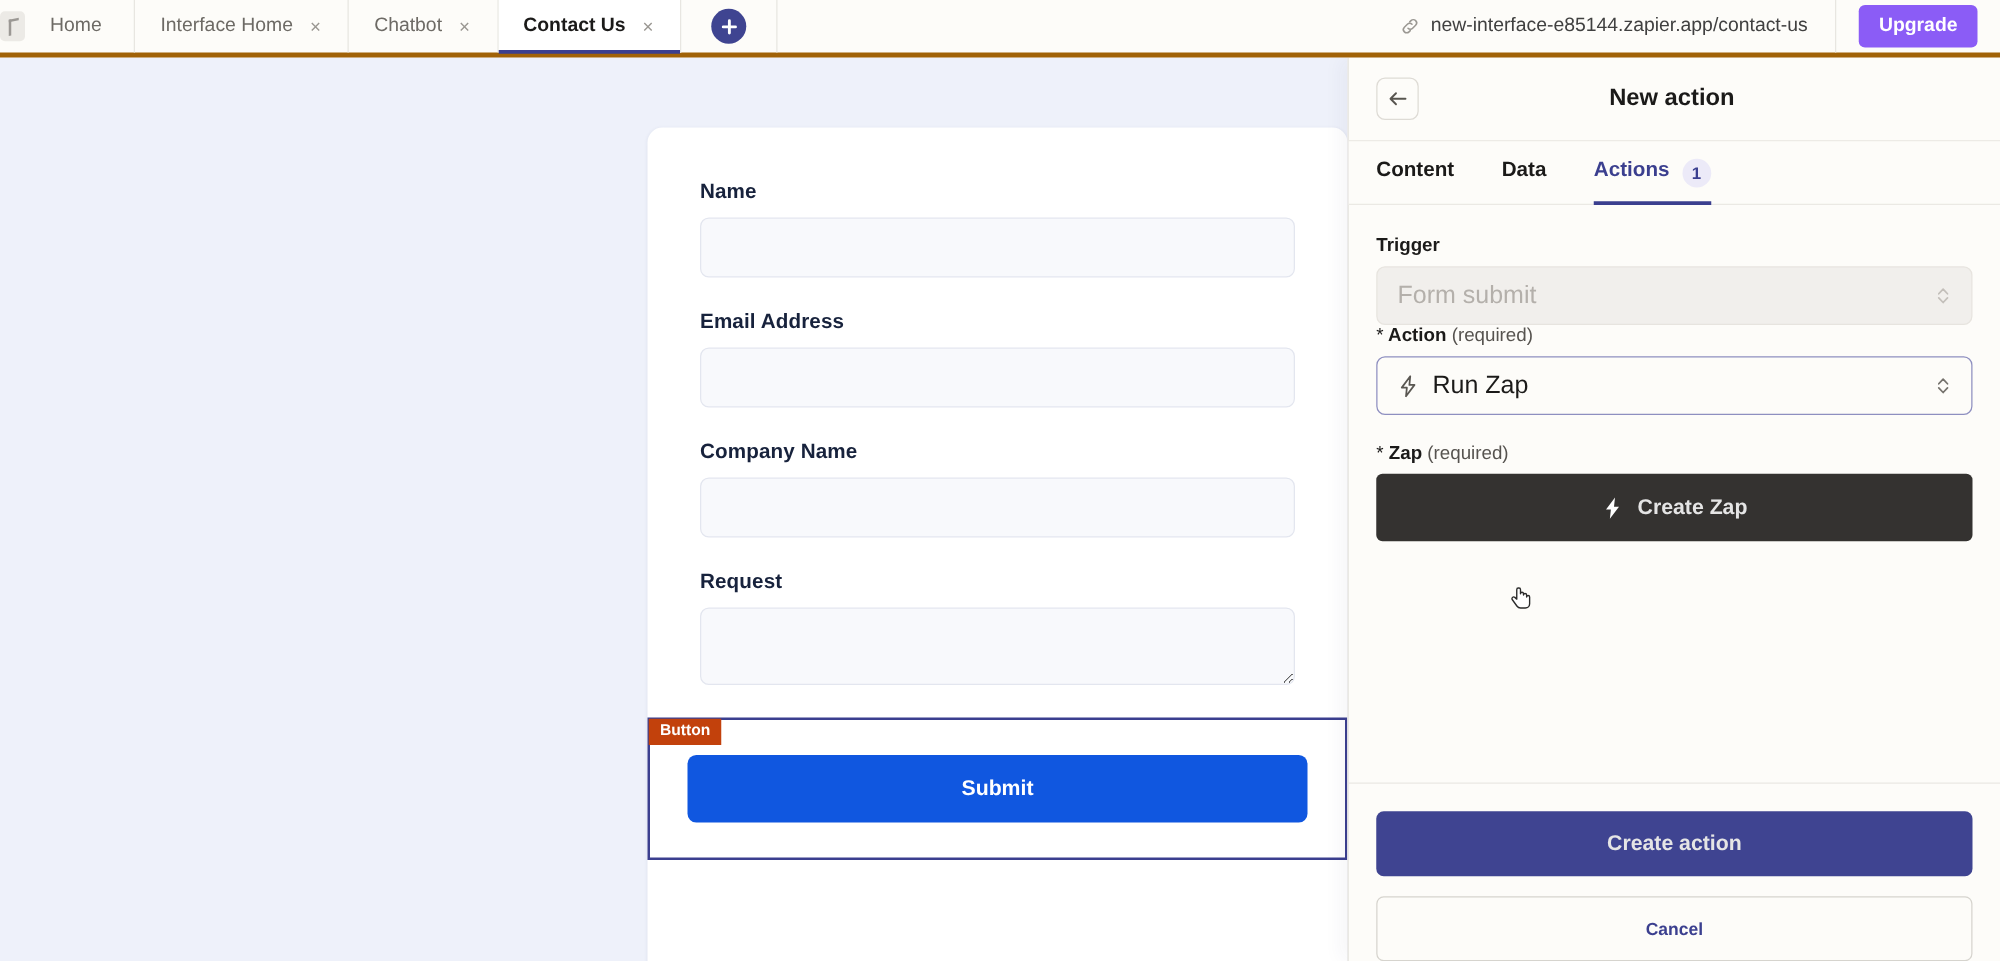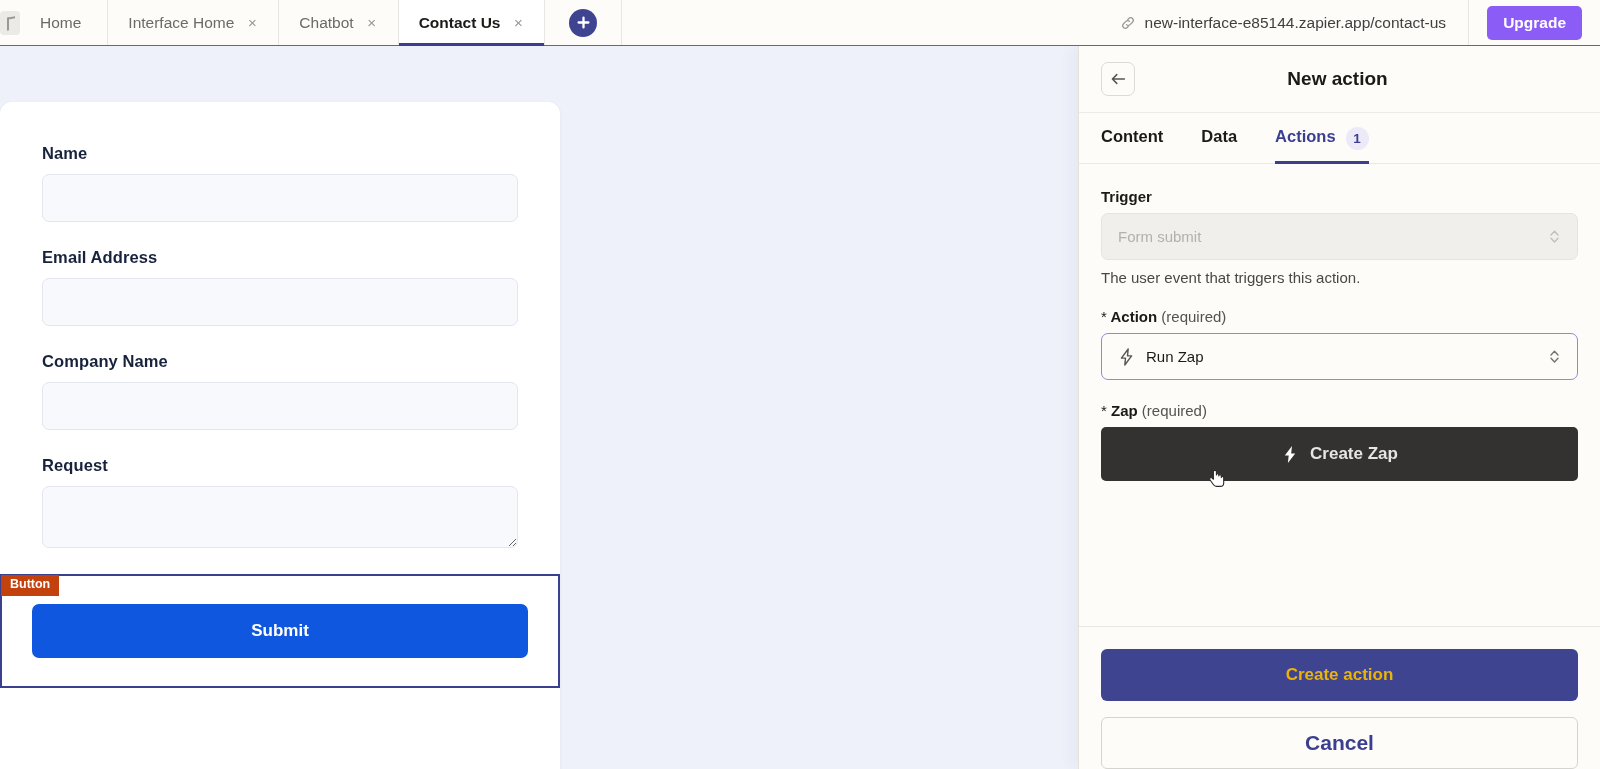--- a/index.html
+++ b/index.html
@@ -8,21 +8,21 @@
     font-family: "Liberation Sans", sans-serif;
     background: #eef1fa;
     overflow: hidden;
   }
   .app { position: relative; width: 1600px; height: 769px; display: flex; flex-direction: column; }
 
   
   .topbar {
     height: 46px; min-height: 46px;
     background: #fdfcf9;
-    border-bottom: 1px solid #a16207;
+    border-bottom: 4px solid #a16207;
     display: flex; align-items: stretch;
     position: relative; z-index: 30;
   }
   .home-stub {
     width: 14px; display: flex; align-items: center; justify-content: flex-end;
     padding-right: 2px;
   }
   .home-stub .stub-box {
     width: 20px; height: 24px; background: #eceae6; border-radius: 4px;
     position: relative; margin-right: -8px;
@@ -74,21 +74,21 @@
     border: none; border-radius: 5px; padding: 8px 16px; cursor: pointer;
     font-family: "Liberation Sans", sans-serif;
   }
 
   
   .body { flex: 1; display: flex; position: relative; min-height: 0; }
 
   
   .canvas {
     flex: 1; background: #eef1fa; position: relative; overflow: hidden;
-    display: flex; justify-content: flex-start;
+    display: flex; justify-content: flex-end;
   }
   .form-card {
     width: 560px; margin-top: 56px; background: #ffffff;
     border-radius: 12px; box-shadow: 0 1px 3px rgba(30,40,80,.07);
     padding: 42px 42px 0 42px;
     height: 682px;
   }
   .field { margin-bottom: 26px; }
   .field:last-of-type { margin-bottom: 10px; }
   .field-label {
@@ -176,21 +176,21 @@
   .panel-body { padding: 24px 22px 0 22px; flex: 1; overflow: hidden; }
   .p-label {
     font-size: 15px; font-weight: 700; color: #1b1a19; margin-bottom: 8px;
     display: block;
   }
   .p-label .req { font-weight: 400; color: #56534f; }
   .p-label .star { font-weight: 400; }
   .select-box {
     width: 100%; height: 47px; border-radius: 7px;
     display: flex; align-items: center; padding: 0 16px;
-    font-size: 15px; position: relative; cursor: pointer;
+    font-size: 20px; position: relative; cursor: pointer;
   }
   .select-box.disabled {
     background: #f1efec; border: 1px solid #e7e4df; color: #b4b0ab; cursor: default;
   }
   .select-box.focused {
     background: #fdfcf9; border: 1.5px solid #8e8fc0; color: #1b1a19;
   }
   .select-box .chev { margin-left: auto; display: block; }
   .select-box .bolt { margin-right: 11px; display: block; flex-shrink: 0; }
   .help-text { font-size: 15px; color: #4a4845; margin: 9px 0 22px 0; }
@@ -202,26 +202,26 @@
     font-family: "Liberation Sans", sans-serif;
     position: relative;
   }
   .panel-footer {
     border-top: 1px solid #eae8e3;
     padding: 22px 22px 0 22px;
     margin-top: 22px;
   }
   .primary-btn {
     width: 100%; height: 52px; background: #3f4491; border: none; border-radius: 6px;
-    color: #eab308; font-size: 17px; font-weight: 700; cursor: pointer;
+    color: #e5e5e5; font-size: 17px; font-weight: 700; cursor: pointer;
     font-family: "Liberation Sans", sans-serif; margin-bottom: 16px;
   }
   .ghost-btn {
     width: 100%; height: 52px; background: #fdfcf9; border: 1px solid #d6d4ce;
-    border-radius: 6px; color: #3b3f8f; font-size: 21px; font-weight: 700;
+    border-radius: 6px; color: #3b3f8f; font-size: 14px; font-weight: 700;
     cursor: pointer; font-family: "Liberation Sans", sans-serif;
   }
   .cursor-ptr { position: absolute; pointer-events: none; z-index: 50; }
 </style>
 </head>
 <body>
 
 <div class="app">
 
   <div class="topbar">
@@ -331,21 +331,20 @@
 
       <div class="panel-body">
 
         <label class="p-label">Trigger</label>
         <div class="select-box disabled">
           <span>Form submit</span>
           <svg class="chev" width="13" height="17" viewBox="0 0 13 17">
             <path d="M3 7 6.5 3.3 10 7M3 10.3l3.5 3.7 3.5-3.7" stroke="#c3bfba" stroke-width="1.4" fill="none" stroke-linecap="round" stroke-linejoin="round"></path>
           </svg>
         </div>
-        <div class="help-text">The user event that triggers this action.</div>
 
         <label class="p-label">
           <span class="star">*</span>
           <span>Action</span>
           <span class="req">(required)</span>
         </label>
         <div class="select-box focused">
           <svg class="bolt" width="17" height="20" viewBox="0 0 17 20">
             <path d="M10.2 2 3.4 11.1h4.1L6.8 18l6.8-9.1H9.5z" stroke="#5a5752" stroke-width="1.4" fill="none" stroke-linejoin="round"></path>
           </svg>

